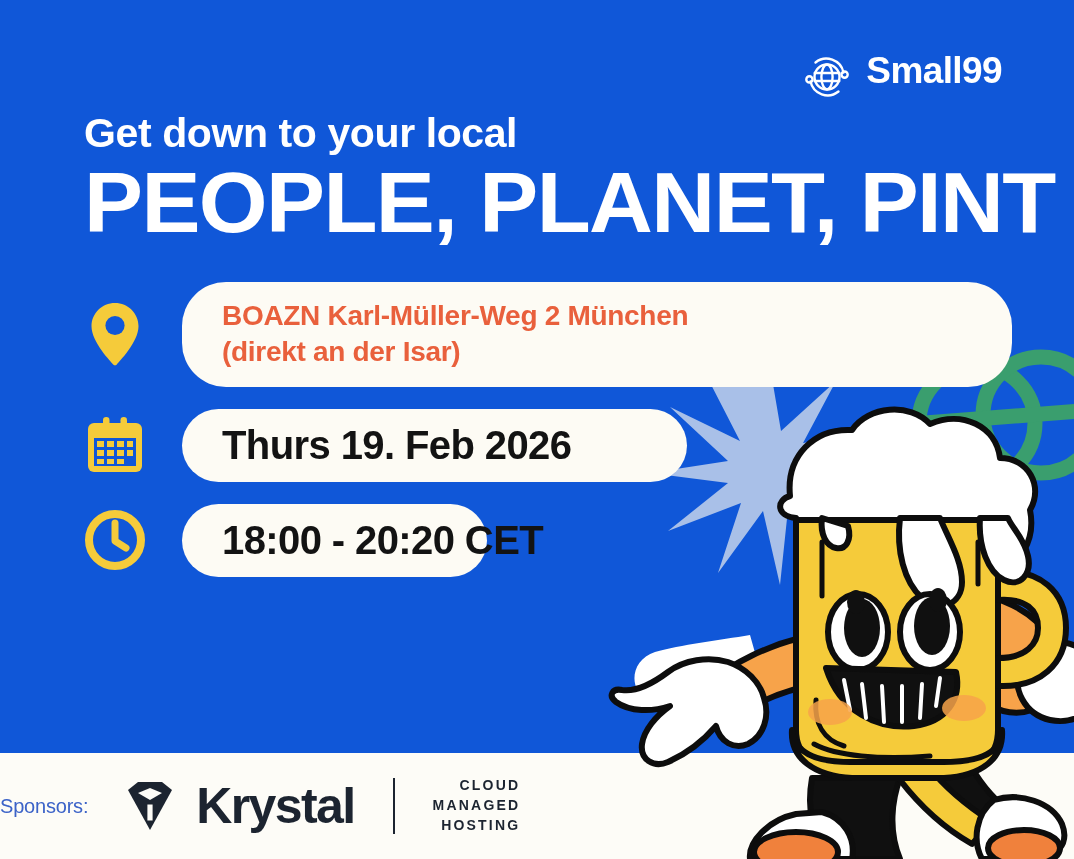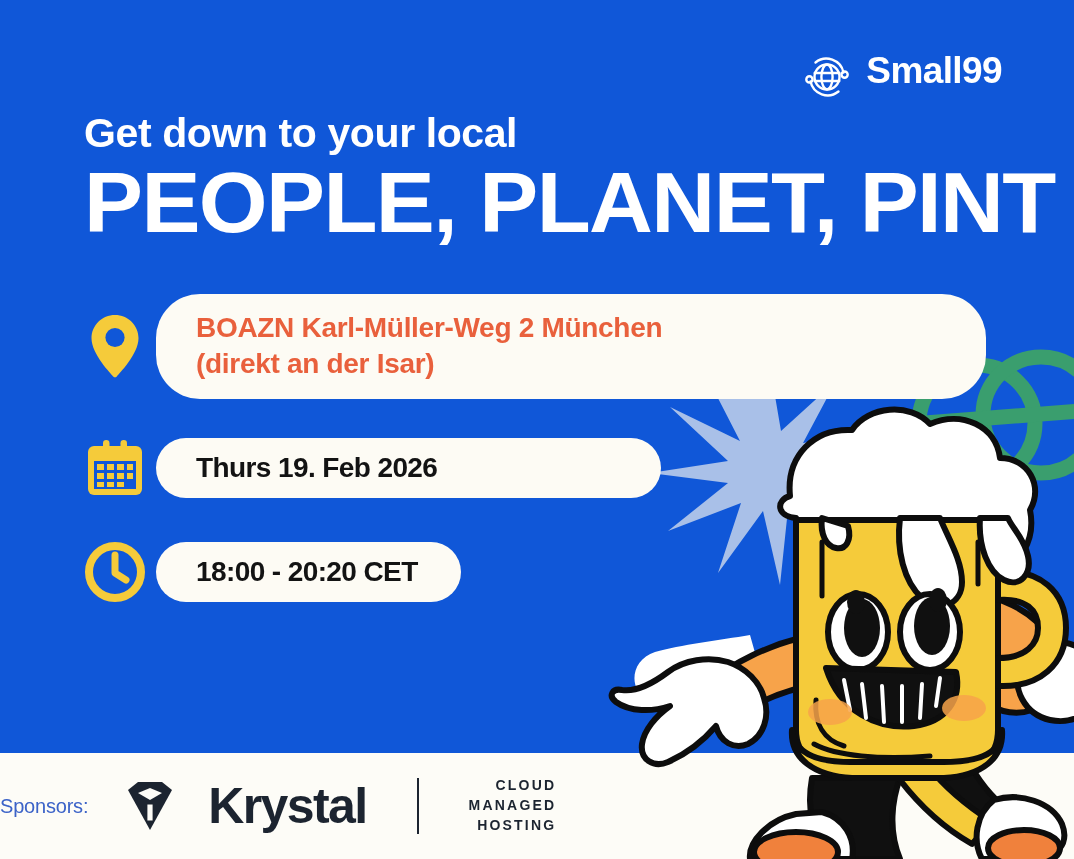--- a/index.html
+++ b/index.html
@@ -33,49 +33,49 @@
     white-space:nowrap;
   }
   .headline{
     position:absolute;left:84px;top:160px;
     color:#ffffff;font-size:85px;font-weight:700;letter-spacing:-1.5px;line-height:1;
     white-space:nowrap;transform:scaleX(1.04);transform-origin:left center;
   }
 
   
   .rows{position:absolute;left:84px;top:282px;display:flex;flex-direction:column;gap:22px;}
-  .row{display:flex;align-items:center;gap:10px;margin-top:12px;}
+  .row{display:flex;align-items:center;gap:36px;}
   .row-icon{width:62px;height:70px;flex:0 0 auto;display:flex;align-items:center;justify-content:center;}
   .pill{
     background:#fdfbf4;border-radius:44px;
     display:flex;align-items:center;
     padding:14px 40px;min-height:54px;box-sizing:border-box;
   }
   .pill-address{width:830px;padding:16px 40px;}
   .pill-date{width:505px;}
   .pill-time{width:305px;}
   .addr-text{
     color:#e9603c;font-size:28px;font-weight:700;line-height:1.3;letter-spacing:-0.3px;
   }
   .pill-strong{
-    color:#131313;font-size:28px;font-weight:700;letter-spacing:-0.6px;white-space:nowrap;
+    color:#131313;font-size:40px;font-weight:700;letter-spacing:-0.6px;white-space:nowrap;
   }
 
   
   .mascot{position:absolute;left:600px;top:400px;width:520px;height:459px;pointer-events:none;}
 
   
   .footer{
     position:absolute;left:0;bottom:0;width:1074px;height:106px;
     background:#fdfcf7;display:flex;align-items:center;
   }
   .sponsors-label{
     color:#3c63c8;font-size:20px;font-weight:400;letter-spacing:-0.2px;white-space:nowrap;
   }
-  .krystal{display:flex;align-items:center;gap:30px;margin-left:34px;}
+  .krystal{display:flex;align-items:center;gap:18px;margin-left:34px;}
   .krystal-gem{width:56px;height:56px;flex:0 0 auto;}
   .krystal-word{color:#1c2430;font-size:50px;font-weight:700;letter-spacing:-1.6px;line-height:1;}
   .krystal-div{width:2px;height:56px;background:#1c2430;margin:0 20px;}
   .krystal-sub{
     color:#1c2430;font-size:14px;font-weight:700;letter-spacing:2.2px;line-height:1.42;text-align:right;
   }
 </style>
 </head>
 <body>
 

